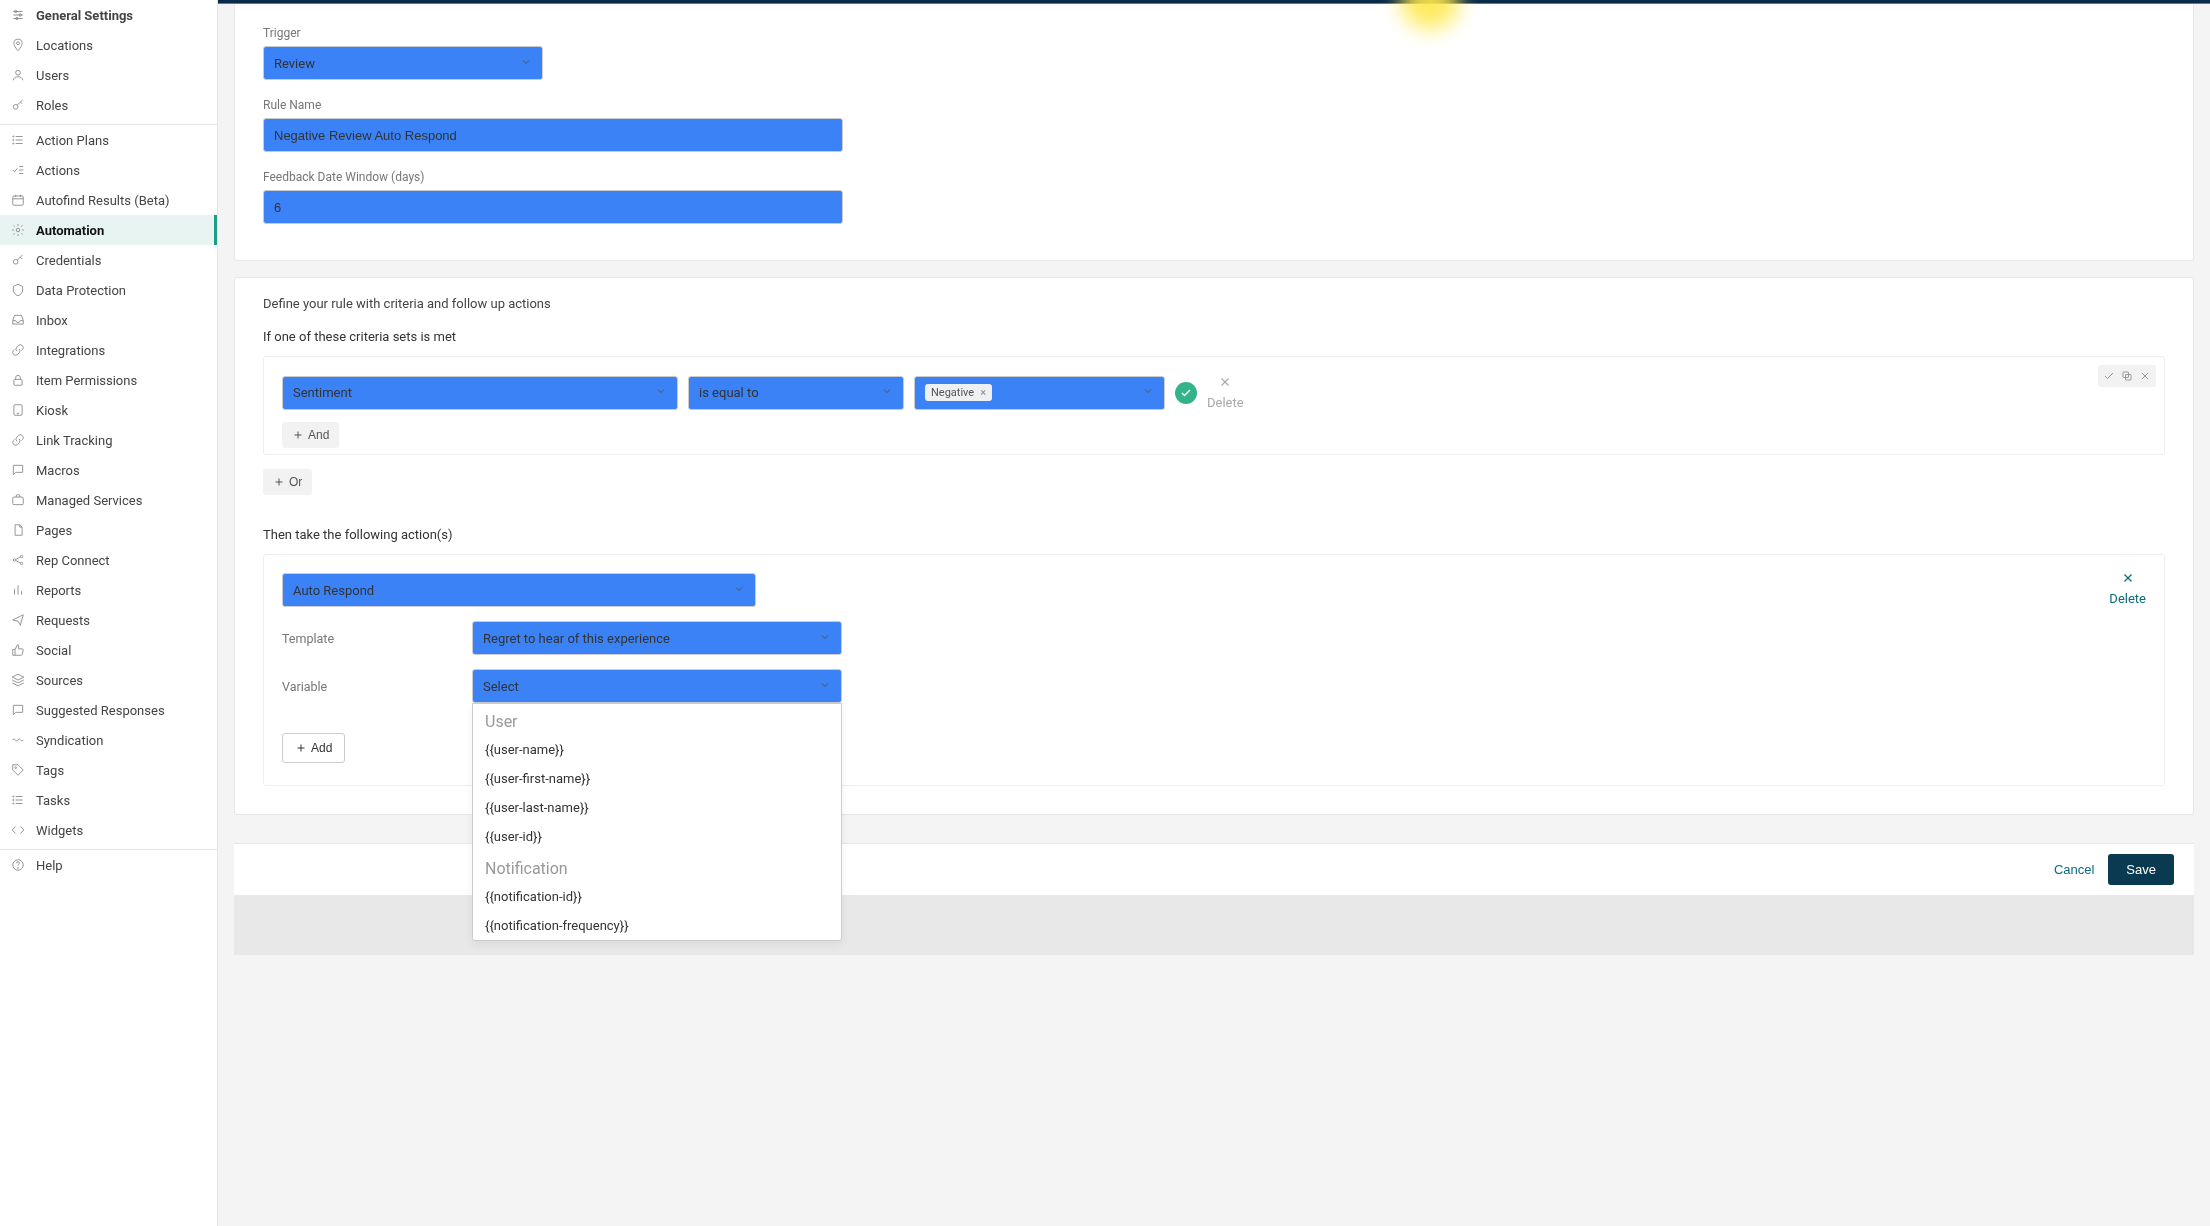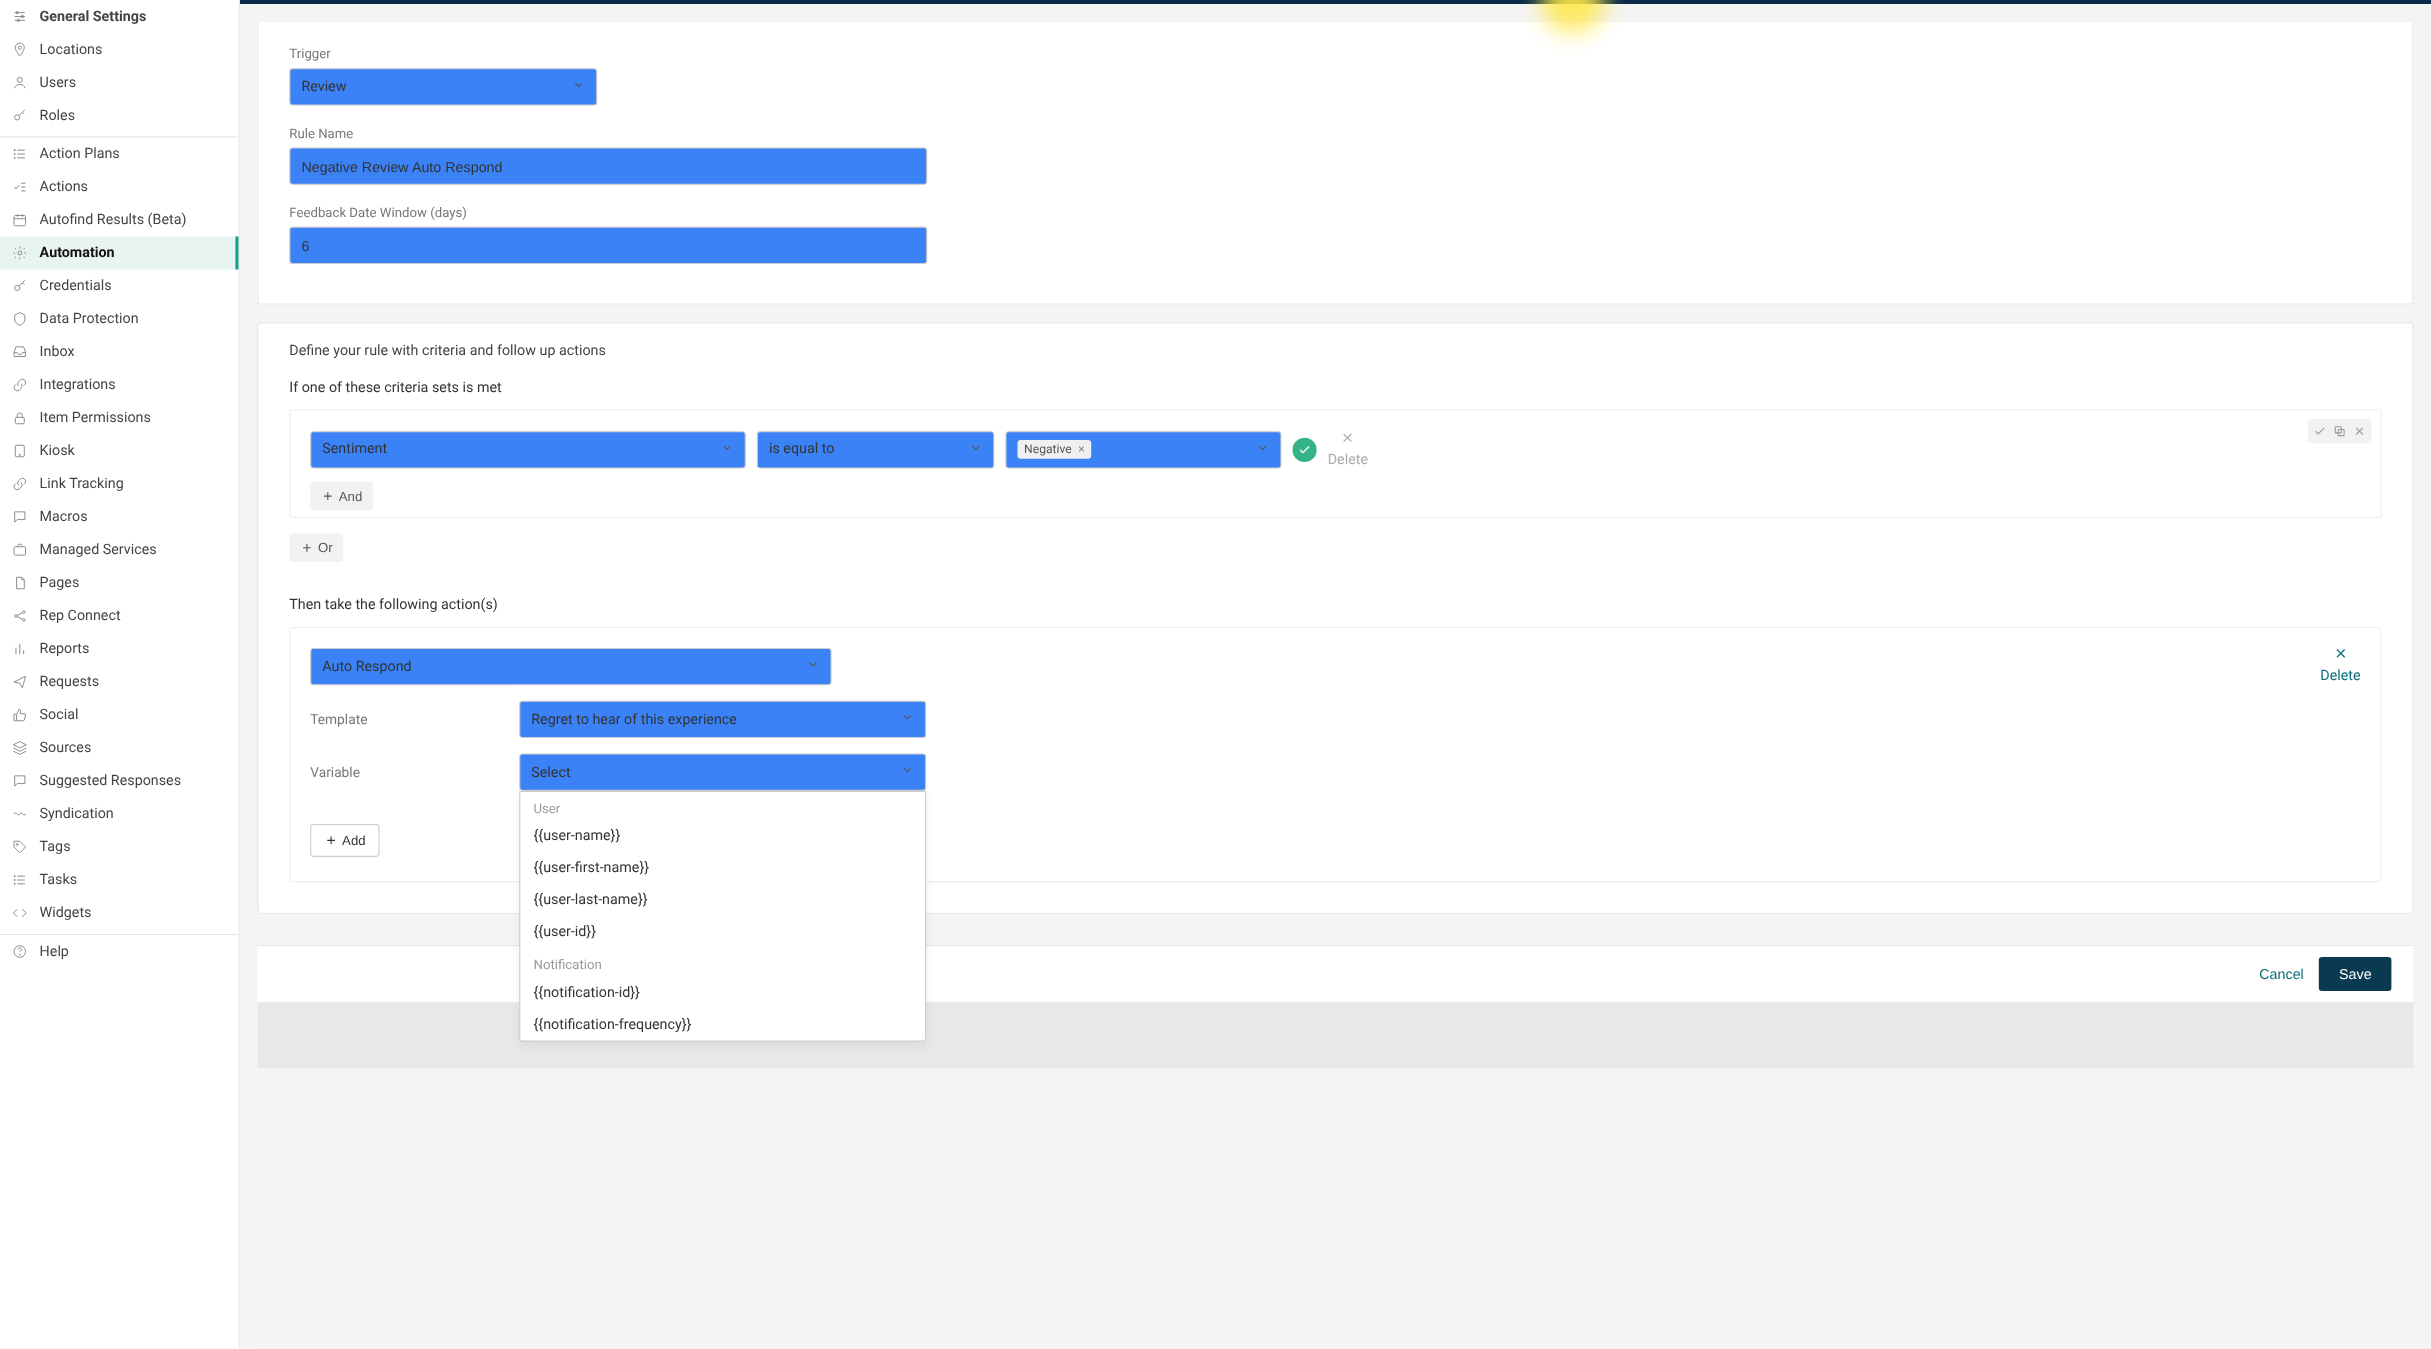--- a/index.html
+++ b/index.html
@@ -9,21 +9,21 @@
 .sidebar .section-divider { border-top: 1px solid #e5e5e5; margin: 4px 0 0 0; }
 .sidebar-item { display: flex; align-items: center; padding: 7px 10px 7px 10px; cursor: pointer; color: #444; gap: 10px; }
 .sidebar-item.active { background: #e8f4f1; border-right: 3px solid #1a9e87; font-weight: 700; color: #111; }
 .sidebar-item .icon { width: 16px; height: 16px; display: inline-flex; align-items: center; justify-content: center; color: #888; }
 .sidebar-item .icon svg { width: 14px; height: 14px; stroke: currentColor; fill: none; stroke-width: 1.5; }
 
 .main { flex: 1; overflow: hidden; position: relative; display: flex; flex-direction: column; background: #f4f4f4; }
 .topbar { height: 4px; background: linear-gradient(to bottom, #0a2a4a 0%, #0a2a4a 80%, transparent 100%); }
 .content { flex: 1; overflow-y: auto; padding: 0 16px 0 16px; }
 .panel { background: #fff; border: 1px solid #e7e7e7; border-radius: 3px; padding: 18px 28px 28px 28px; margin-bottom: 16px; }
-.panel.first { border-top: none; border-top-left-radius: 0; border-top-right-radius: 0; padding-top: 22px; margin-top: 16px; }
+.panel.first { border-top: none; border-top-left-radius: 0; border-top-right-radius: 0; padding-top: 22px; }
 .field-label { font-size: 12px; color: #777; margin-bottom: 6px; display: block; }
 .field-group { margin-bottom: 18px; }
 .text-input, .select-input { width: 580px; max-width: 580px; height: 34px; border: 1px solid #ccc; border-radius: 3px; padding: 0 10px; font-size: 13px; background: #3b82f6; color: #333; }
 .select-input { display: inline-flex; align-items: center; justify-content: space-between; cursor: pointer; }
 .select-input.small { width: 280px; }
 .select-input.wide { width: 474px; }
 .select-caret { margin-left: auto; color: #555; }
 .select-caret svg { width: 12px; height: 12px; stroke: currentColor; fill: none; stroke-width: 2; }
 
 .helper-text { font-size: 13px; color: #444; margin-bottom: 18px; }
@@ -52,21 +52,21 @@
 .chip-btn.outline { background: #fff; border: 1px solid #ccc; color: #333; padding: 7px 12px; }
 .chip-btn svg { width: 12px; height: 12px; stroke: currentColor; fill: none; stroke-width: 2; }
 
 .actions-box { border: 1px solid #eee; border-radius: 3px; padding: 18px 18px 22px 18px; background: #fff; position: relative; }
 .actions-box .delete-top { position: absolute; top: 16px; right: 18px; }
 .action-row { display: flex; align-items: center; margin-bottom: 14px; }
 .action-row .row-label { width: 190px; color: #777; font-size: 12.5px; }
 
 
 .dropdown-panel { position: absolute; width: 370px; background: #fff; border: 1px solid #ccc; border-radius: 0 0 3px 3px; box-shadow: 0 4px 10px rgba(0,0,0,0.06); z-index: 50; }
-.dropdown-panel .group-label { font-size: 12px; color: #999; padding: 8px 12px 4px 12px; }
+.dropdown-panel .group-label { font-size: 16px; color: #999; padding: 8px 12px 4px 12px; }
 .dropdown-panel .option { padding: 7px 12px; font-size: 13px; color: #333; cursor: pointer; }
 
 .footer { background: #fff; border-top: 1px solid #e7e7e7; padding: 10px 20px; display: flex; justify-content: flex-end; gap: 14px; align-items: center; margin-top: 28px; }
 .footer .cancel-link { color: #0a6e7a; background: none; border: none; font-size: 13px; cursor: pointer; }
 .footer .save-btn { background: #0a3a52; color: #fff; border: none; padding: 8px 18px; border-radius: 3px; font-size: 13px; cursor: pointer; }
 
 .yellow-blob { position: fixed; top: -40px; right: 740px; width: 80px; height: 80px; background: radial-gradient(circle at center, #ffe84a 0%, #ffe84a 30%, transparent 70%); pointer-events: none; opacity: .9; filter: blur(8px); }
 
 .bottom-fade { height: 60px; background: #e8e8e8; }
 </style>

